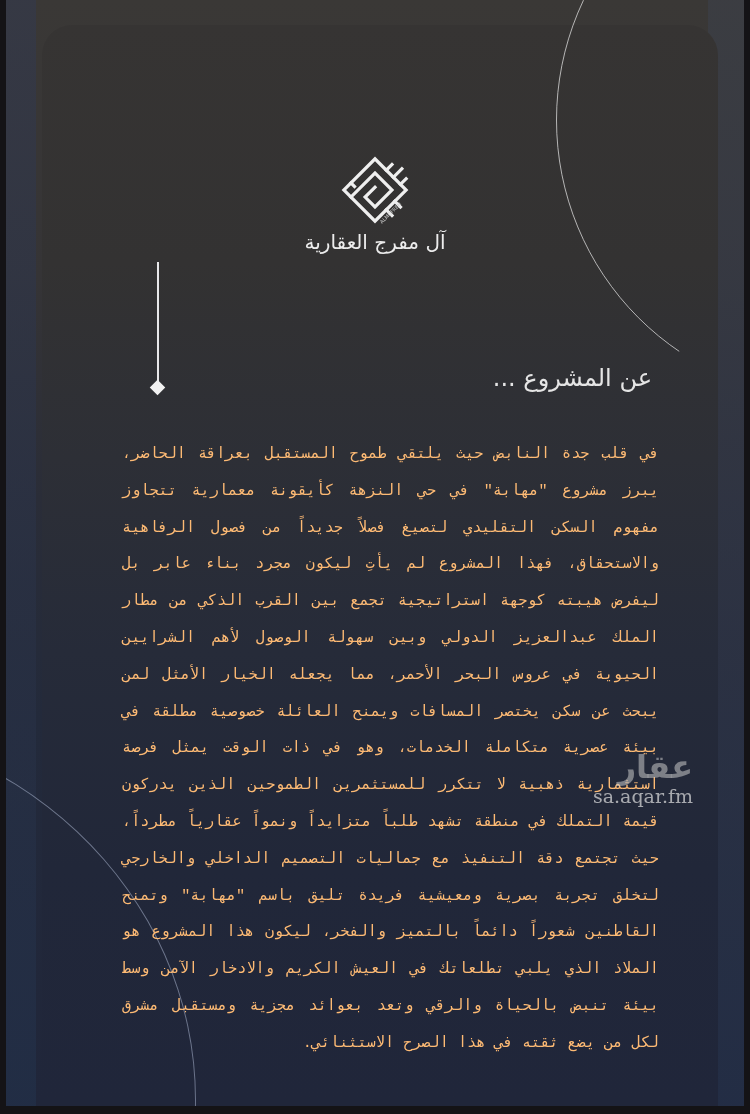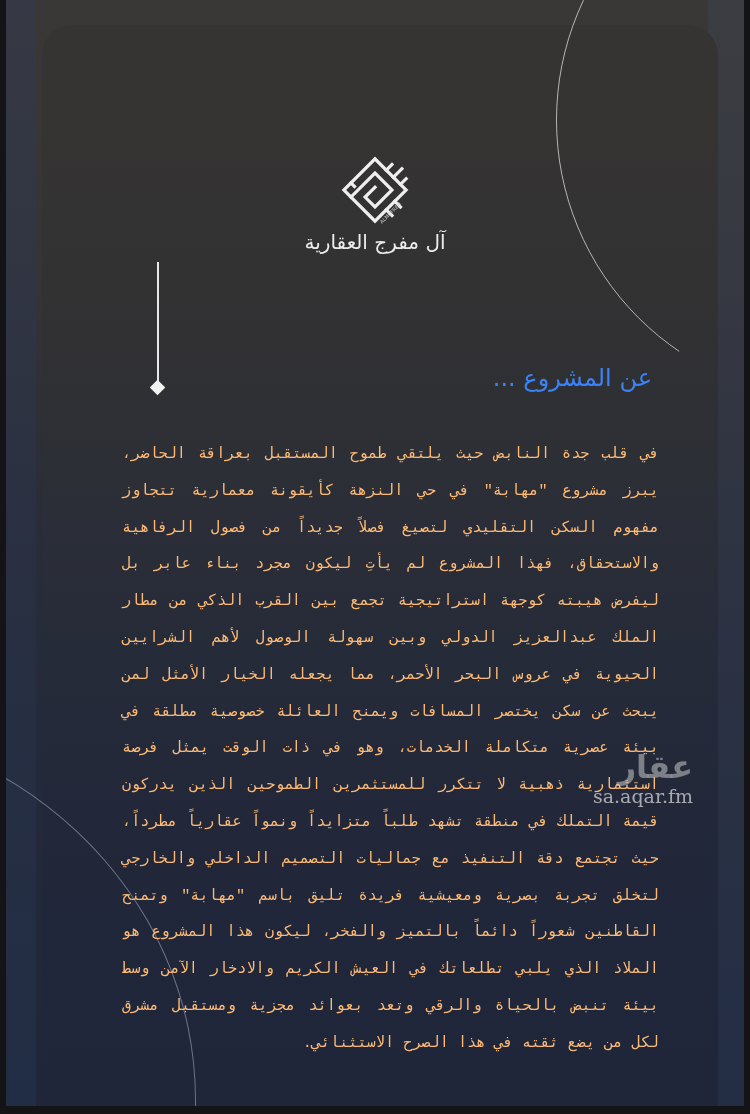--- a/index.html
+++ b/index.html
@@ -54,21 +54,21 @@
     position: absolute; left: 157px; top: 262px; width: 2px; height: 122px;
     background: #e8e8ea;
   }
   .timeline-diamond {
     position: absolute; left: 152px; top: 382px; width: 11px; height: 11px;
     background: #f2f2f2; transform: rotate(45deg);
   }
 
   .section-title {
     position: absolute; right: 98px; top: 364px;
-    font-size: 24px; color: #3b82f6; direction: rtl; font-weight: normal;
+    font-size: 24px; color: #e5e5e5; direction: rtl; font-weight: normal;
     font-family: "DejaVu Sans", sans-serif;
     margin-left: 48px;
   }
 
   .body-text {
     position: absolute; left: 122px; width: 537px; top: 436px;
     direction: rtl; text-align: justify; text-align-last: right;
     color: #fdba74; font-size: 15.2px; line-height: 36.8px;
     font-family: Liberation Mono, monospace;
   }

